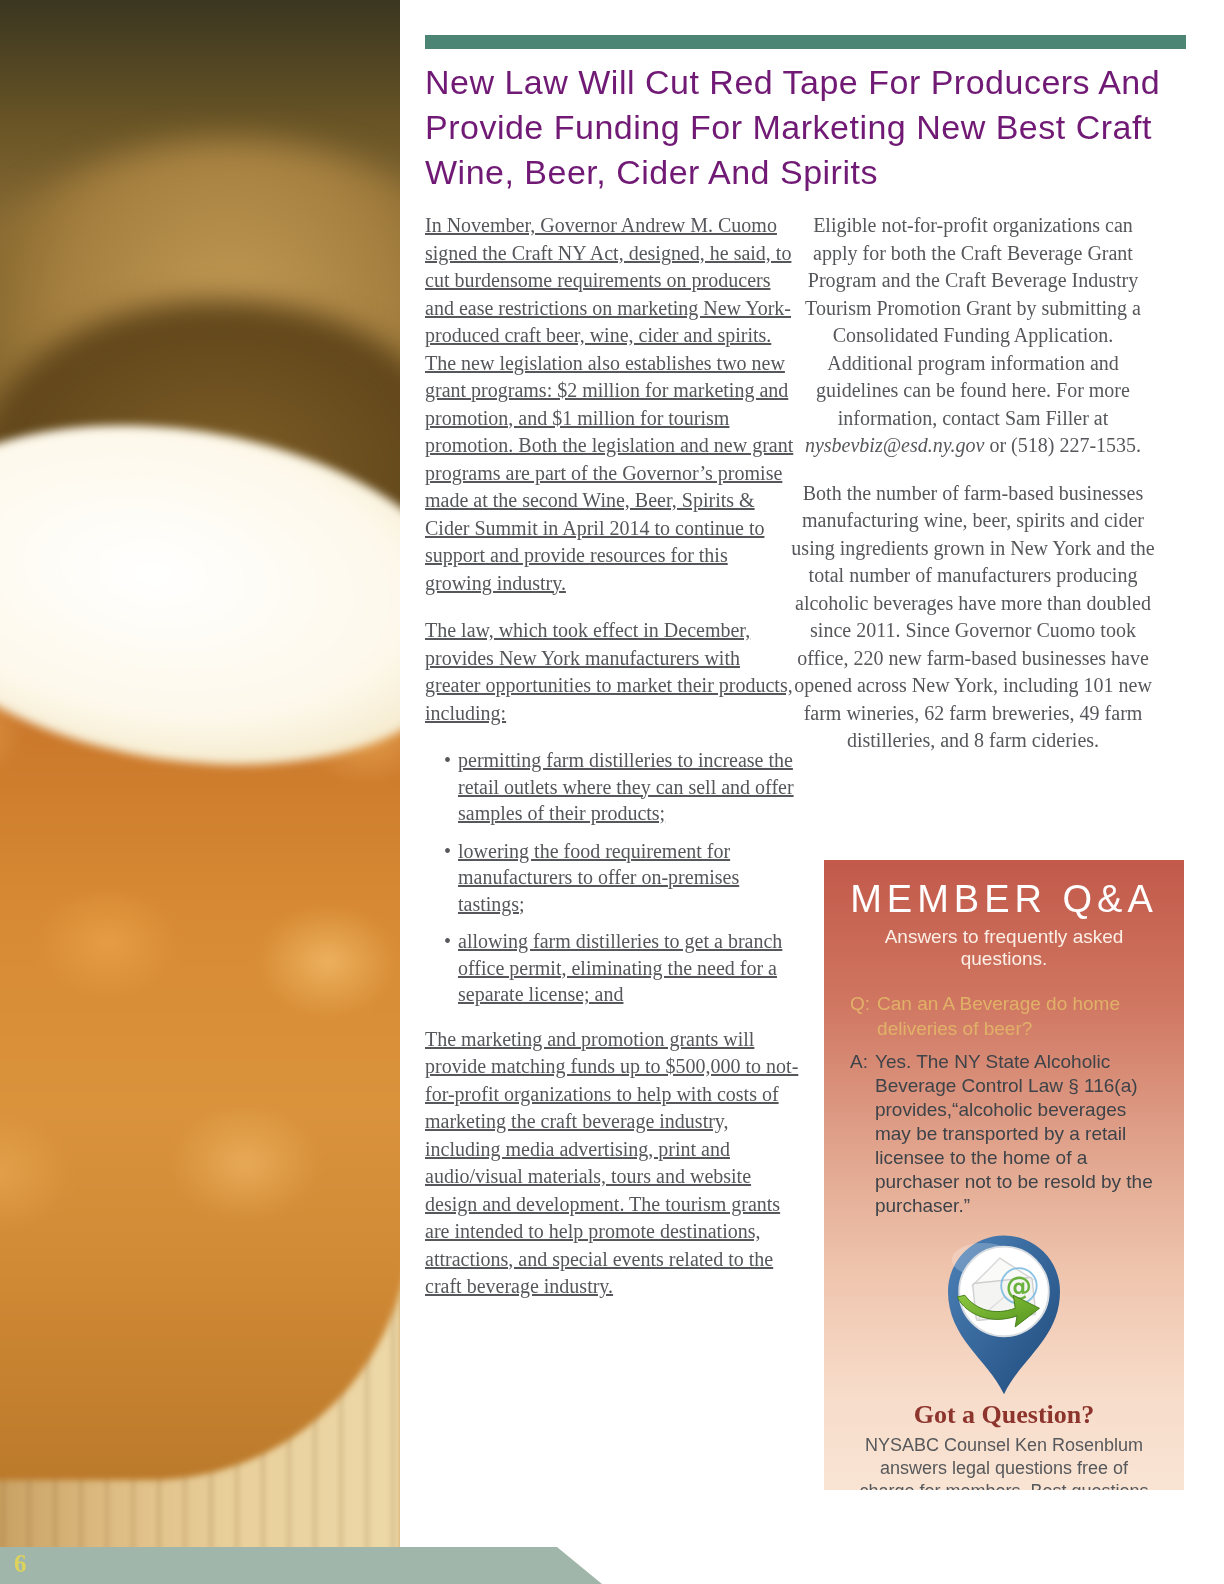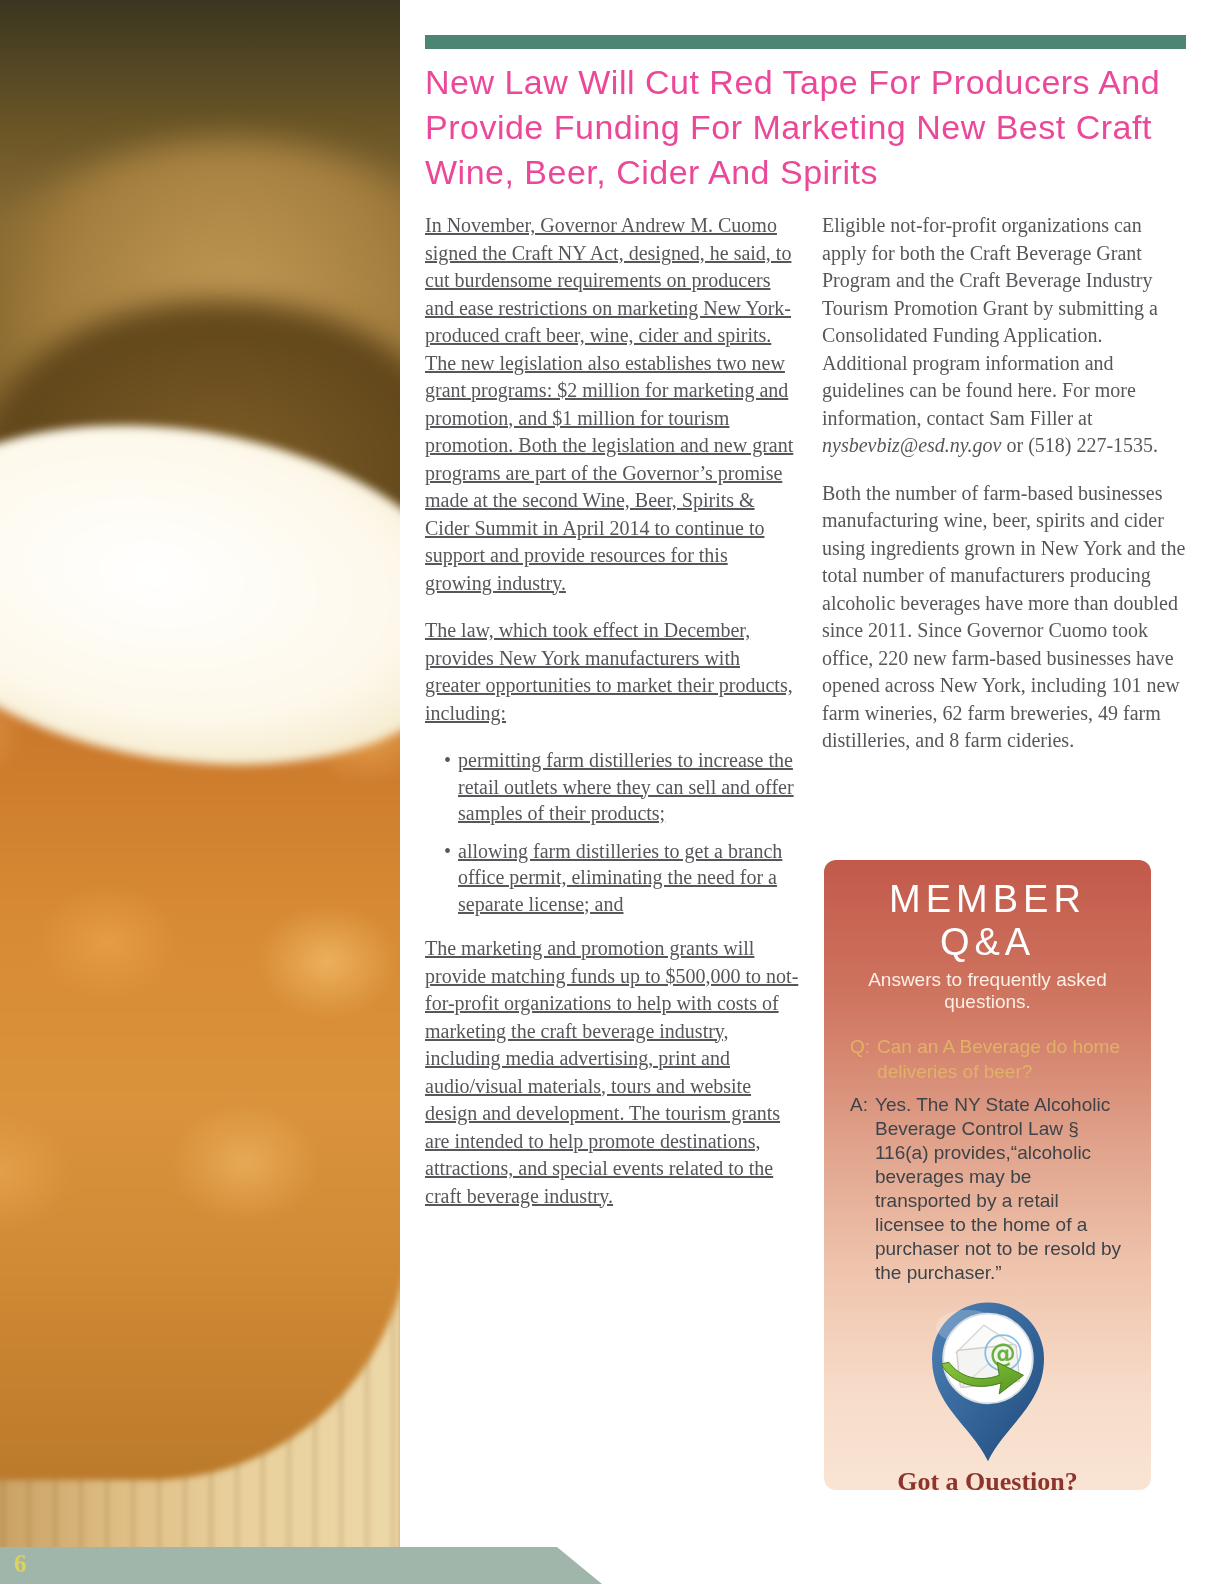--- a/index.html
+++ b/index.html
@@ -40,37 +40,37 @@
     filter:blur(3px);}
   .ph-foam{position:absolute;left:-120px;top:430px;width:600px;height:330px;border-radius:50%;
     transform:rotate(9deg);
     background:radial-gradient(ellipse at 45% 45%,#ffffff 0%,#fdf8ea 55%,#f2e6c4 80%,#e8d6ad 100%);
     filter:blur(5px);}
 
   
   .top-rule{position:absolute;left:425px;top:35px;width:761px;height:14px;background:#4c8574;}
   .headline{position:absolute;left:425px;top:60px;width:775px;
     font-family:"Liberation Sans",sans-serif;font-weight:300;
-    font-size:34px;line-height:45px;color:#ec4899;letter-spacing:.5px;}
+    font-size:34px;line-height:45px;color:#701a75;letter-spacing:.5px;}
 
   
   .col{position:absolute;top:212px;font-size:20px;line-height:27.5px;color:#56575a;}
   .col1{left:425px;width:374px;text-decoration:underline;}
-  .col2{left:822px;width:366px;}
+  .col2{left:790px;width:366px;text-align:center;}
   .col p{margin:0 0 20px 0;}
   .col ul{margin:0 0 18px 18px;padding:0;list-style:none;}
   .col li{position:relative;padding-left:15px;margin-bottom:11px;line-height:26.5px;}
   .col li::before{content:"\2022";position:absolute;left:1px;top:0;}
   .em-italic{font-style:italic;}
 
   
-  .qa-box{position:absolute;left:824px;top:860px;width:327px;height:630px;box-sizing:border-box;
+  .qa-box{position:absolute;left:824px;top:860px;width:360px;height:630px;box-sizing:border-box;
     padding:0 26px;overflow:hidden;
     background:linear-gradient(180deg,#c2594a 0%,#cf7560 22%,#e0a28b 45%,#efc4ad 65%,#f7dcca 85%,#f9e4d4 100%);
-    font-family:"Liberation Sans",sans-serif;border-radius:12px;}
+    font-family:"Liberation Sans",sans-serif;}
   .qa-title{margin-top:18px;text-align:center;font-size:38px;font-weight:300;
     letter-spacing:5px;color:#ffffff;}
   .qa-sub{margin-top:5px;text-align:center;font-size:19px;color:#fcefe5;}
   .qa-row{display:flex;gap:7px;font-size:19px;}
   .qa-q{margin-top:22px;color:#e2b168;line-height:24.5px;}
   .qa-a{margin-top:9px;color:#3e4349;line-height:24px;}
   .qa-row .lbl{flex:0 0 auto;}
   .qa-row .txt{flex:1 1 auto;}
   .qa-pin{display:block;margin:10px auto 0 auto;width:132px;height:168px;}
   .qa-got{margin-top:4px;text-align:center;font-family:"Liberation Serif",serif;
@@ -104,20 +104,21 @@
     <div>New Law Will Cut Red Tape For Producers And</div>
     <div>Provide Funding For Marketing New Best Craft</div>
     <div>Wine, Beer, Cider And Spirits</div>
   </div>
 
   <div class="col col1">
     <p>In November, Governor Andrew M. Cuomo signed the Craft NY Act, designed, he said, to cut burdensome requirements on producers and ease restrictions on marketing New York-produced craft beer, wine, cider and spirits. The new legislation also establishes two new grant programs: $2 million for marketing and promotion, and $1 million for tourism promotion. Both the legislation and new grant programs are part of the Governor’s promise made at the second Wine, Beer, Spirits &amp; Cider Summit in April 2014 to continue to support and provide resources for this growing industry.</p>
     <p>The law, which took effect in December, provides New York manufacturers with greater opportunities to market their products, including:</p>
     <ul>
       <li><span>permitting farm distilleries to increase the retail outlets where they can sell and offer samples of their products;</span></li>
+      <li><span>lowering the food requirement for manufacturers to offer on-premises tastings;</span></li>
       <li><span>allowing farm distilleries to get a branch office permit, eliminating the need for a separate license; and</span></li>
     </ul>
     <p>The marketing and promotion grants will provide matching funds up to $500,000 to not-for-profit organizations to help with costs of marketing the craft beverage industry, including media advertising, print and audio/visual materials, tours and website design and development. The tourism grants are intended to help promote destinations, attractions, and special events related to the craft beverage industry.</p>
   </div>
 
   <div class="col col2">
     <p>
       <span>Eligible not-for-profit organizations can apply for both the Craft Beverage Grant Program and the Craft Beverage Industry Tourism Promotion Grant by submitting a Consolidated Funding Application. Additional program information and guidelines can be found here. For more information, contact Sam Filler at </span><span class="em-italic">nysbevbiz@esd.ny.gov</span><span> or (518) 227-1535.</span>
     </p>
     <p>Both the number of farm-based businesses manufacturing wine, beer, spirits and cider using ingredients grown in New York and the total number of manufacturers producing alcoholic beverages have more than doubled since 2011. Since Governor Cuomo took office, 220 new farm-based businesses have opened across New York, including 101 new farm wineries, 62 farm breweries, 49 farm distilleries, and 8 farm cideries.</p>

